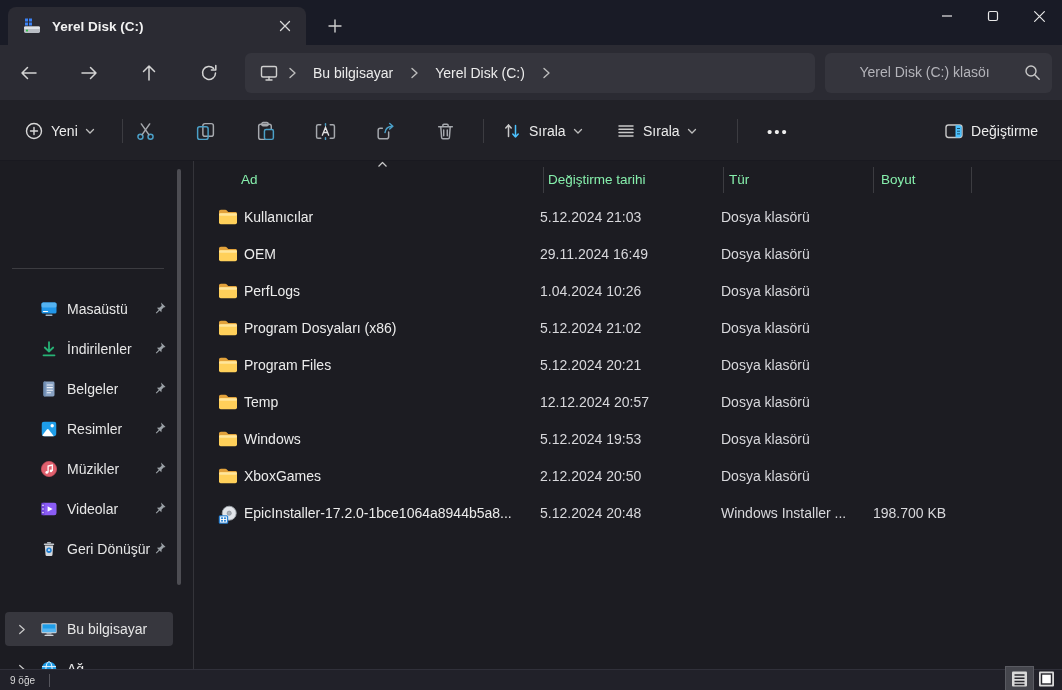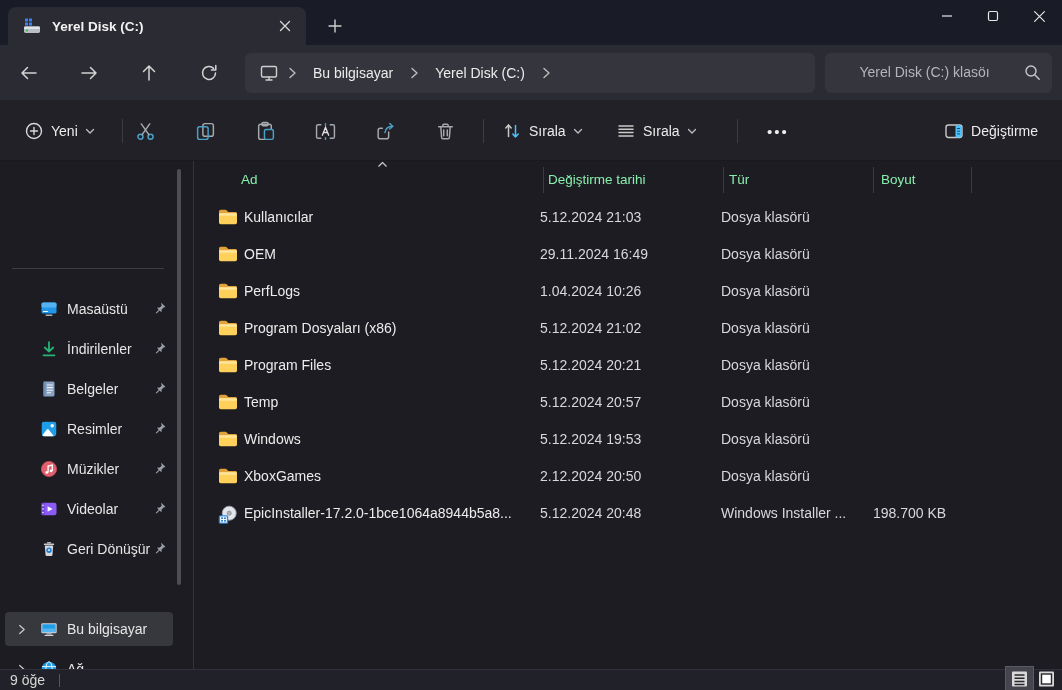--- a/index.html
+++ b/index.html
@@ -66,21 +66,21 @@
   .frow { position:absolute; left:0; width:860px; height:37px; font-size:14px; }
   .fcell { position:absolute; top:9px; white-space:nowrap; }
   .f-icon { position:absolute; left:22px; top:9px; width:20px; height:20px; }
   .f-name { left:48px; max-width:290px; overflow:hidden; color:#ececec; }
   .f-date { left:344px; color:#d8d8dc; }
   .f-type { left:525px; color:#d8d8dc; }
   .f-size { left:677px; color:#d8d8dc; }
 
   
   .statusbar { left:0; top:669px; width:1062px; height:21px; background:#212129; border-top:1px solid #30303a;
-               display:flex; align-items:center; font-size:14px; color:#d8d8d8; }
+               display:flex; align-items:center; font-size:10px; color:#d8d8d8; }
   .status-count { margin-left:10px; }
   .status-div { width:1px; height:13px; background:#55555c; margin-left:14px; }
   .view-toggles { position:absolute; right:2px; top:-3px; display:flex; }
   .vt-btn { width:27px; height:24px; display:flex; align-items:center; justify-content:center; }
   .vt-btn.active { background:#45464d; outline:1px solid #5a5b62; }
 
   svg { display:block; }
 </style>
 </head>
 <body>
@@ -542,21 +542,21 @@
   </div>
   <div class="frow" style="top:185px">
     <span class="f-icon">
         <svg width="20" height="16" viewBox="0 0 20 16">
           <path d="M1 2.6 C1 1.4 1.8 .7 2.9 .7 h4.4 c.5 0 1 .2 1.3 .6 L10.3 3 h7 c1.1 0 1.7 .7 1.7 1.7 V6 H1 Z" fill="#e2a23b"></path>
           <rect x="1" y="4.2" width="18" height="11" rx="1.7" fill="#ffd05a"></rect>
           <rect x="1" y="4.2" width="18" height="2.6" rx="1.3" fill="#ffe59b"></rect>
         </svg>
       </span>
     <span class="fcell f-name">Temp</span>
-    <span class="fcell f-date">5.12.2024 20:57</span>
+    <span class="fcell f-date">12.12.2024 20:57</span>
     <span class="fcell f-type">Dosya klasörü</span>
     <span class="fcell f-size"></span>
   </div>
   <div class="frow" style="top:222px">
     <span class="f-icon">
         <svg width="20" height="16" viewBox="0 0 20 16">
           <path d="M1 2.6 C1 1.4 1.8 .7 2.9 .7 h4.4 c.5 0 1 .2 1.3 .6 L10.3 3 h7 c1.1 0 1.7 .7 1.7 1.7 V6 H1 Z" fill="#e2a23b"></path>
           <rect x="1" y="4.2" width="18" height="11" rx="1.7" fill="#ffd05a"></rect>
           <rect x="1" y="4.2" width="18" height="2.6" rx="1.3" fill="#ffe59b"></rect>
         </svg>

